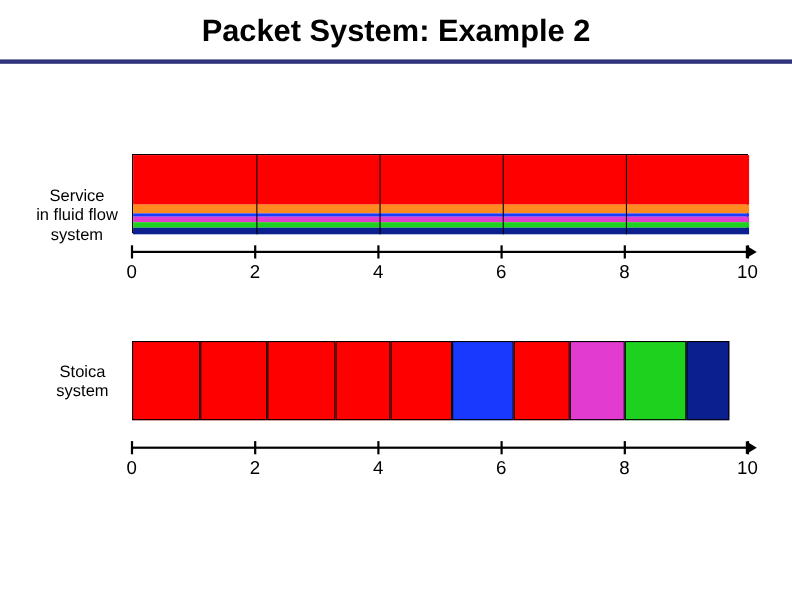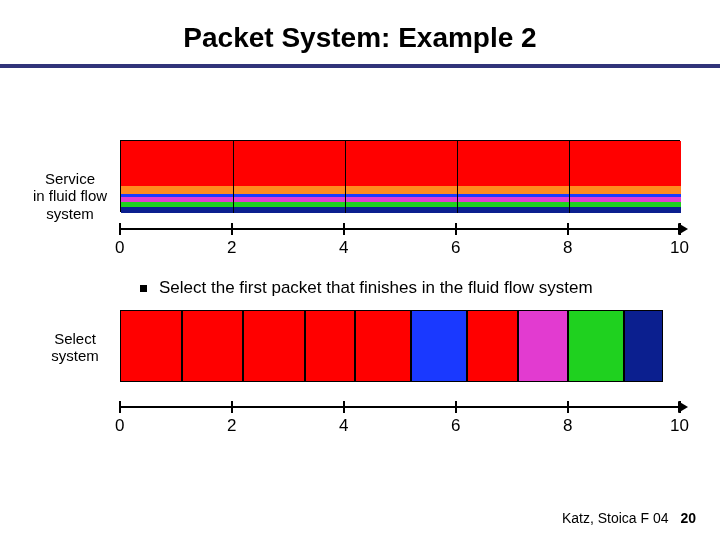--- a/index.html
+++ b/index.html
@@ -1,18 +1,18 @@
 <!DOCTYPE html>
 <html><head>
 <meta charset="utf-8">
 <style>
   * { box-sizing: border-box; margin: 0; padding: 0; }
   html, body { width: 720px; height: 540px; font-family: Arial, Helvetica, sans-serif; background: #fff; color: #000; }
   .slide { width: 720px; height: 540px; position: relative; }
-  .title { font-size: 28px; font-weight: bold; text-align: center; padding-top: 22px; }
+  .title { font-size: 28px; font-weight: bold; text-align: center; padding-top: 12px; }
   .rule { height: 4px; background: #31347a; margin-top: 10px; }
   .row-label { position: absolute; font-size: 15px; line-height: 1.15; text-align: center; }
   .timeline-area { position: absolute; }
   .bar-stack { position: absolute; border: 1px solid #000; }
   .band { position: absolute; left: 0; }
   .axis { position: absolute; height: 2px; background: #000; }
   .axis .tick { position: absolute; top: -5px; width: 2px; height: 12px; background: #000; }
   .axis .arrow { position: absolute; right: -8px; top: -5px; width: 0; height: 0; border-top: 6px solid transparent; border-bottom: 6px solid transparent; border-left: 10px solid #000; }
   .axis-label { position: absolute; font-size: 17px; }
   .bullet-line { position: absolute; font-size: 17px; }
@@ -58,26 +58,23 @@
         <div class="axis-label" style="left: 219px; top: 10px;">4</div>
         <div class="tick" style="left: 335px;"></div>
         <div class="axis-label" style="left: 331px; top: 10px;">6</div>
         <div class="tick" style="left: 447px;"></div>
         <div class="axis-label" style="left: 443px; top: 10px;">8</div>
         <div class="tick" style="left: 559px;"></div>
         <div class="axis-label" style="left: 550px; top: 10px;">10</div>
       </div>
   </div>
 
-  <div class="bullet-line" style="left:140px; top:278px;">
-    <span class="sq"></span><span>Select the first packet that finishes in the fluid flow system</span>
-  </div>
 
   <div class="row-label" style="left:40px; top:330px; width:70px;">
-    <span>Select</span><br>
+    <span>Stoica</span><br>
     <span>system</span>
   </div>
 
   <div class="timeline-area" style="left:120px; top:310px; width:560px; height:120px;">
     <div class="pkt-track" id="pkt-track" style="left:0; top:0; width:560px; height:72px;">
         <div class="pkt" style="left: 0px; width: 61.6px; background: rgb(255, 0, 0);"></div>
         <div class="pkt" style="left: 61.6px; width: 61.6px; background: rgb(255, 0, 0);"></div>
         <div class="pkt" style="left: 123.2px; width: 61.6px; background: rgb(255, 0, 0);"></div>
         <div class="pkt" style="left: 184.8px; width: 50.4px; background: rgb(255, 0, 0);"></div>
         <div class="pkt" style="left: 235.2px; width: 56px; background: rgb(255, 0, 0);"></div>
@@ -97,17 +94,13 @@
         <div class="axis-label" style="left: 219px; top: 10px;">4</div>
         <div class="tick" style="left: 335px;"></div>
         <div class="axis-label" style="left: 331px; top: 10px;">6</div>
         <div class="tick" style="left: 447px;"></div>
         <div class="axis-label" style="left: 443px; top: 10px;">8</div>
         <div class="tick" style="left: 559px;"></div>
         <div class="axis-label" style="left: 550px; top: 10px;">10</div>
       </div>
   </div>
 
-  <div class="footer">
-    <span>Katz, Stoica F 04</span>
-    <span class="pg">20</span>
-  </div>
 </div>
 
 </body></html>

